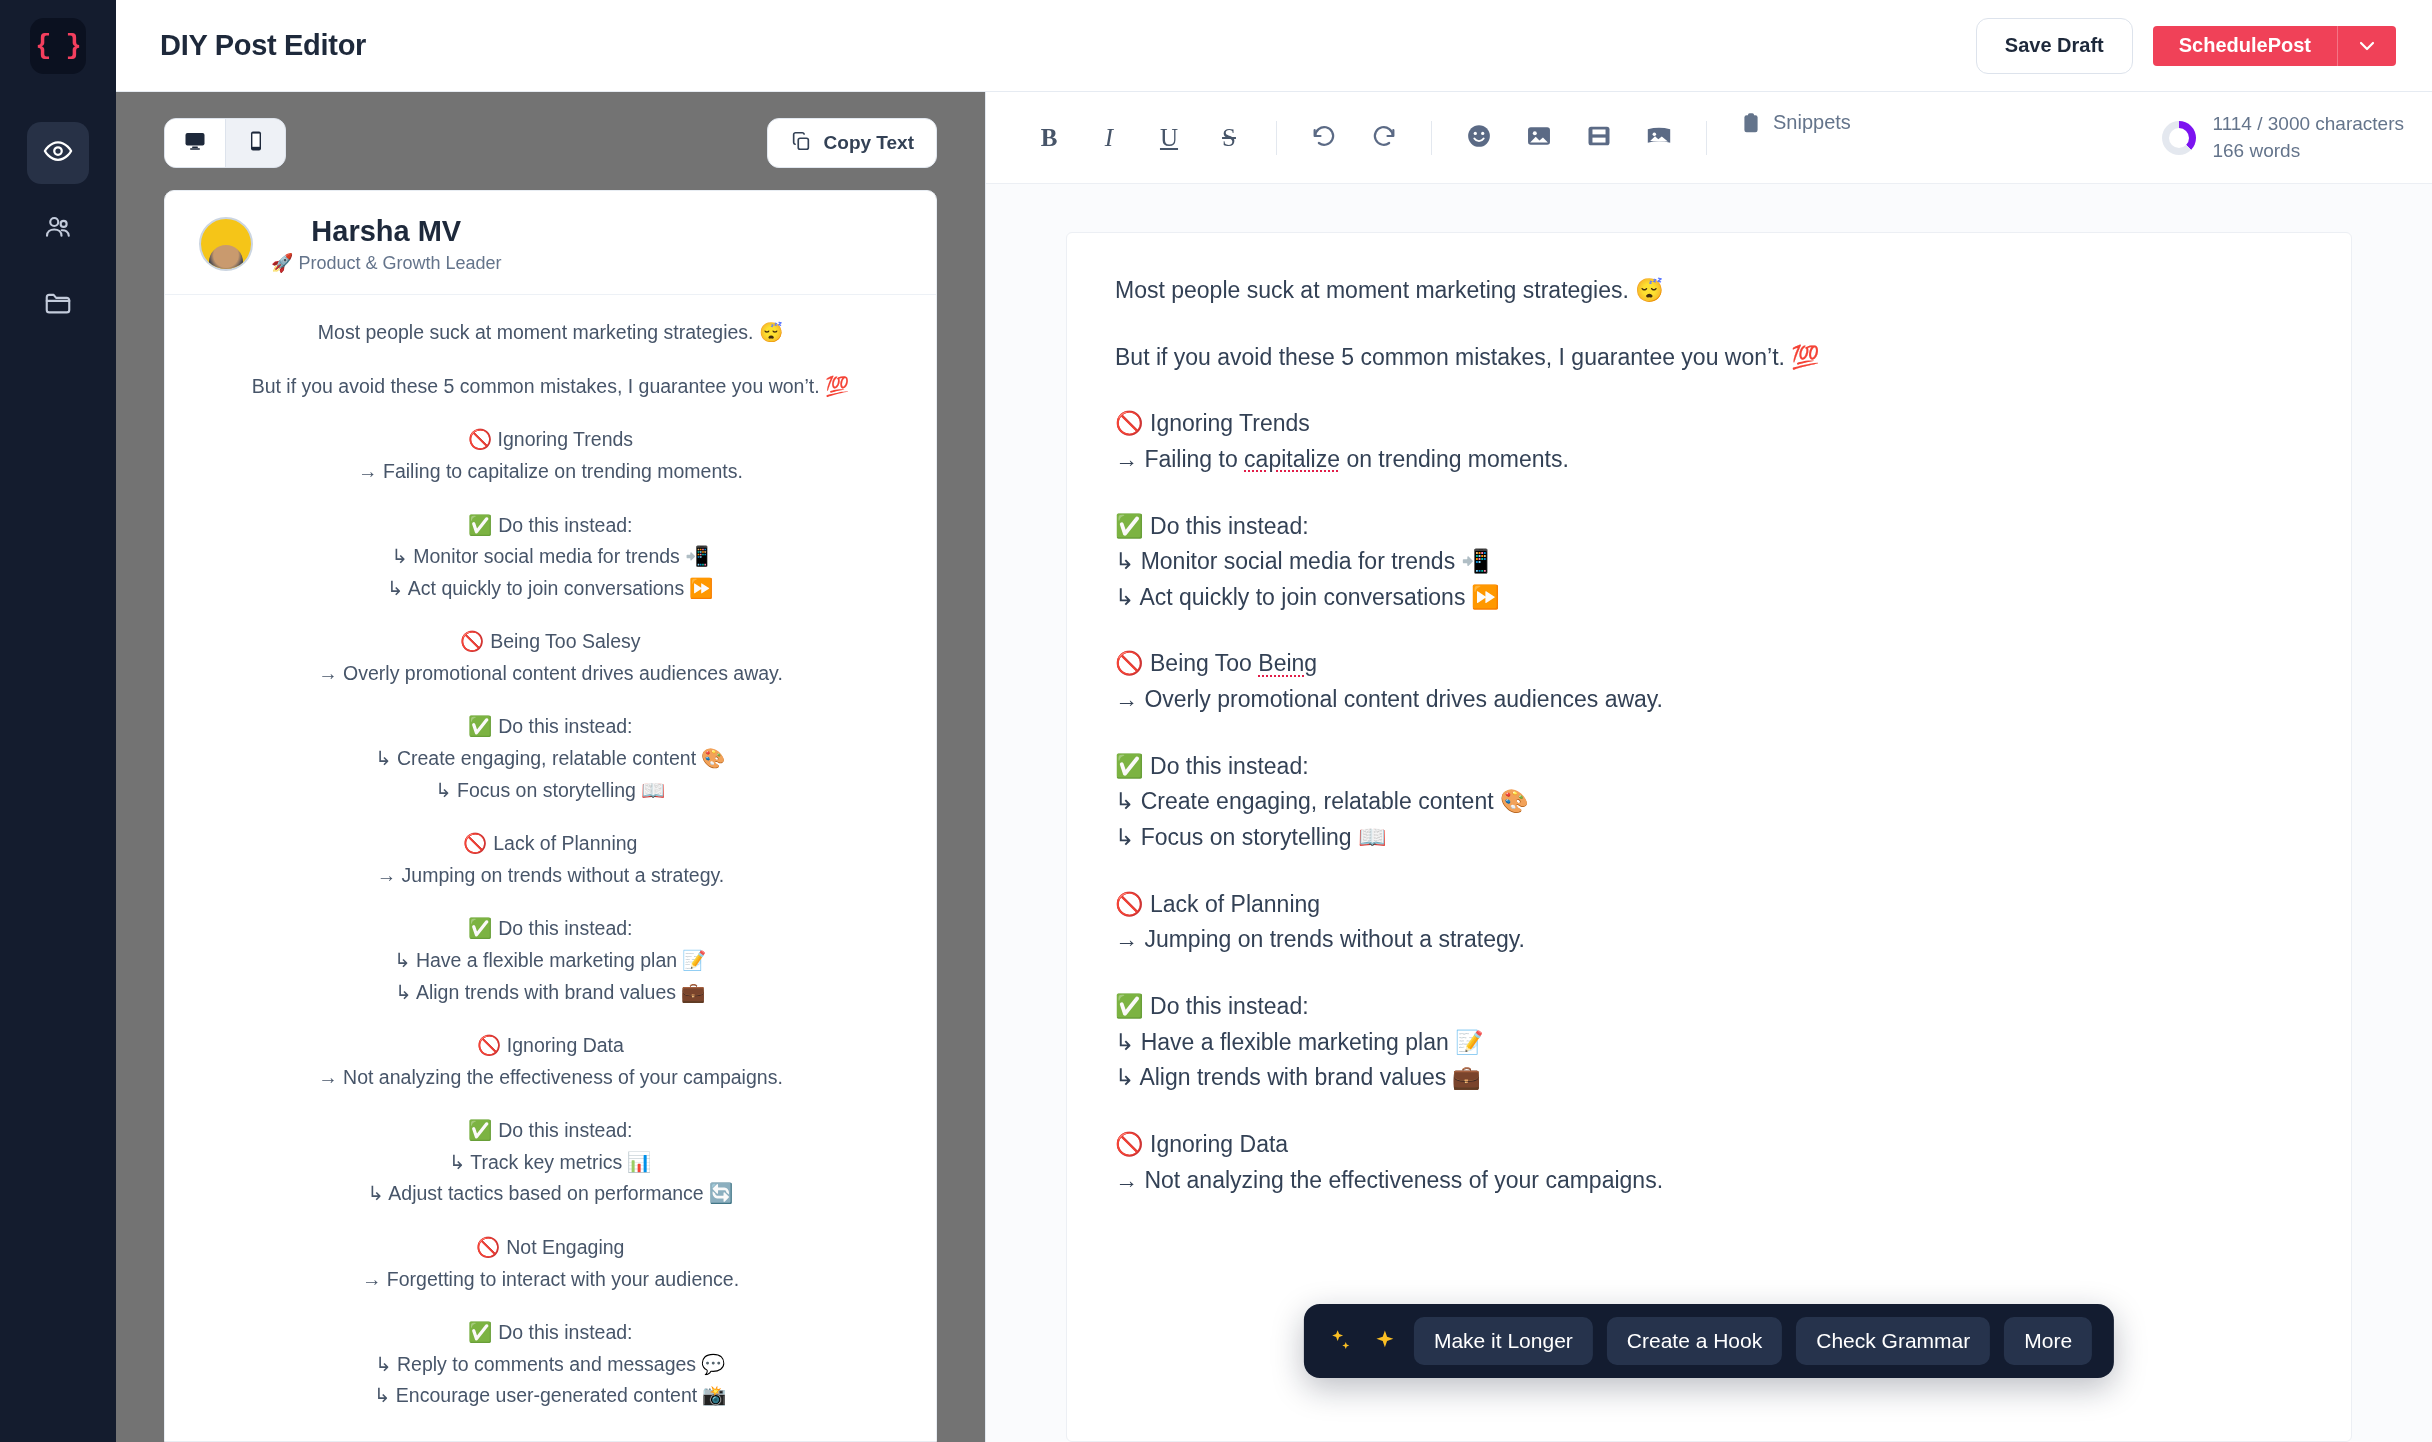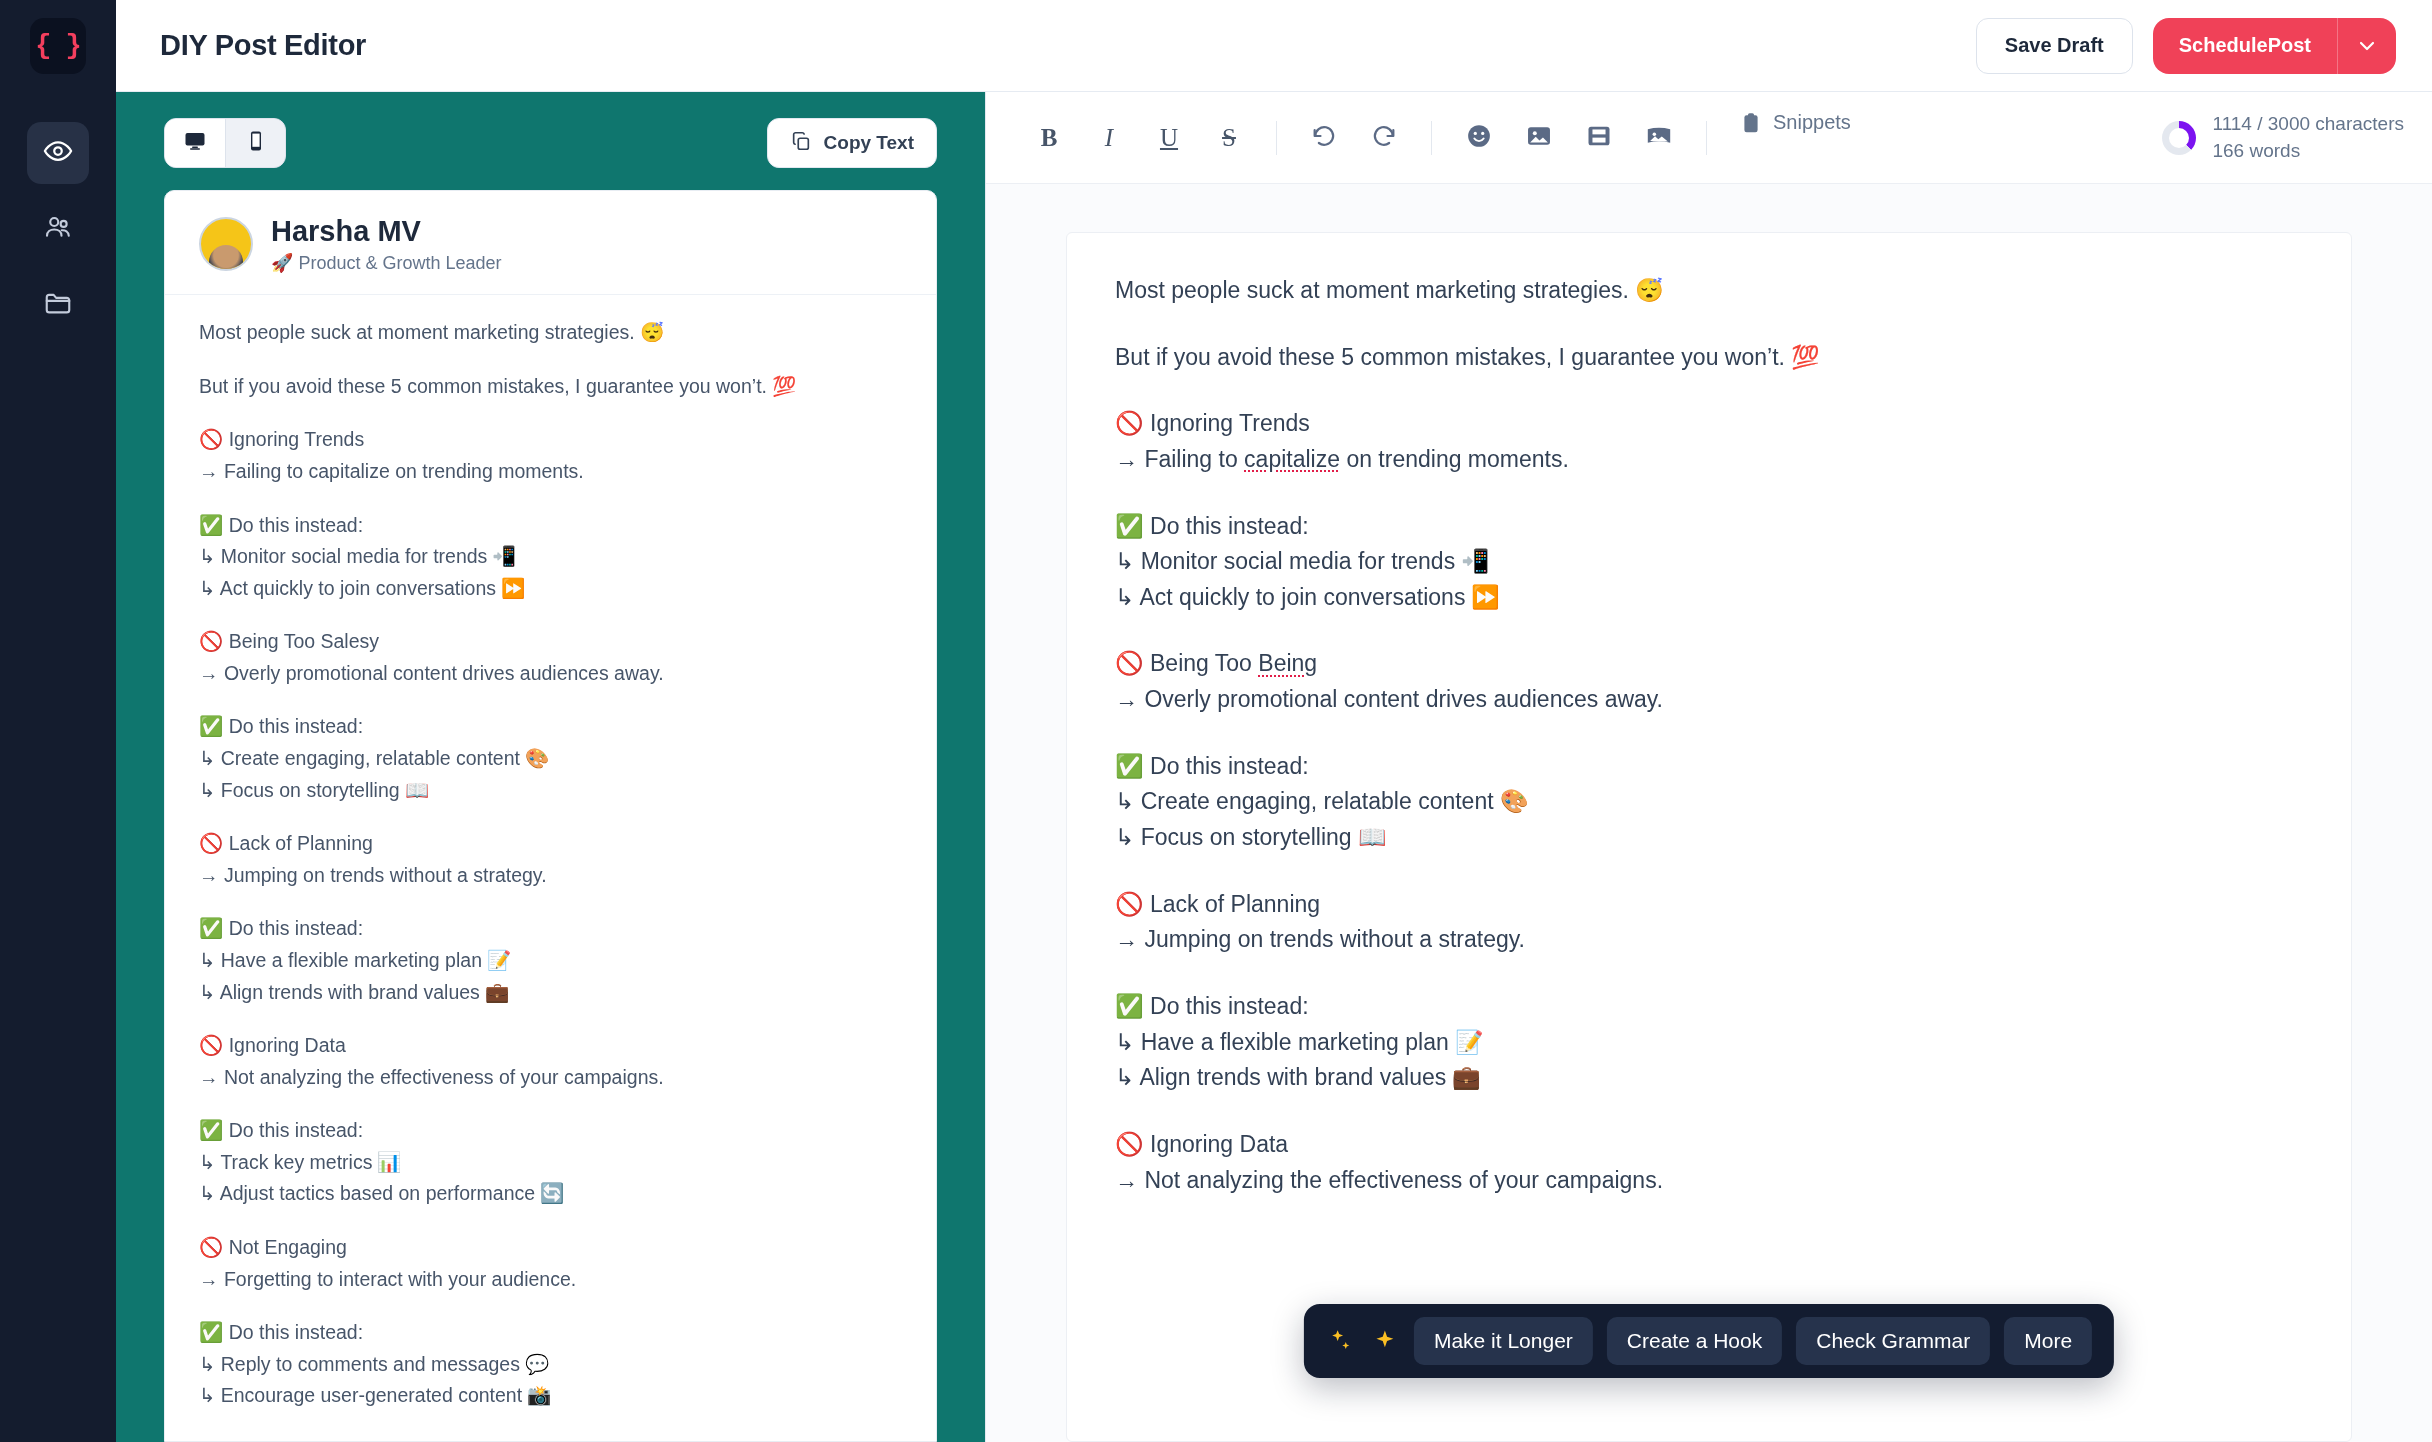--- a/index.html
+++ b/index.html
@@ -44,41 +44,42 @@
   }
   .app-title { font-size: 29px; font-weight: bold; color: #1e293b; letter-spacing: -0.3px; }
   .topbar-actions { margin-left: auto; display: flex; align-items: center; gap: 20px; }
   .btn-draft {
     height: 56px; padding: 0 28px; border-radius: 12px;
     background: #ffffff; border: 1px solid #dde3ec;
     font-size: 20px; font-weight: bold; color: #1e293b;
     display: flex; align-items: center; cursor: pointer;
   }
   .btn-schedule {
-    height: 56px; border-radius: 16px; background: #f04158;
+    height: 40px; border-radius: 4px; background: #f04158;
     display: flex; align-items: stretch; cursor: pointer; overflow: hidden;
   }
   .btn-schedule .lbl {
     display: flex; align-items: center; padding: 0 26px;
     font-size: 20px; font-weight: bold; color: #ffffff;
     border-right: 1px solid rgba(255,255,255,.28);
   }
   .btn-schedule .caret {
     display: flex; align-items: center; justify-content: center;
     width: 58px; color: #ffffff;
   }
 
   
   .body { flex: 1; display: flex; min-height: 0; background: #eef1f6; }
 
   
   .preview-col {
     width: 870px; min-width: 870px; position: relative;
-    background: #0f766e; display: flex; flex-direction: column;
+    background: #737373; display: flex; flex-direction: column;
     border-right: 1px solid #e2e8f0;
+    text-align: center;
   }
   .preview-head {
     display: flex; align-items: center;
     padding: 26px 48px 22px 48px;
   }
   .device-toggle {
     display: flex; border: 1px solid #dde3ec; border-radius: 12px;
     overflow: hidden; background: #eef1f6;
   }
   .device-btn {

